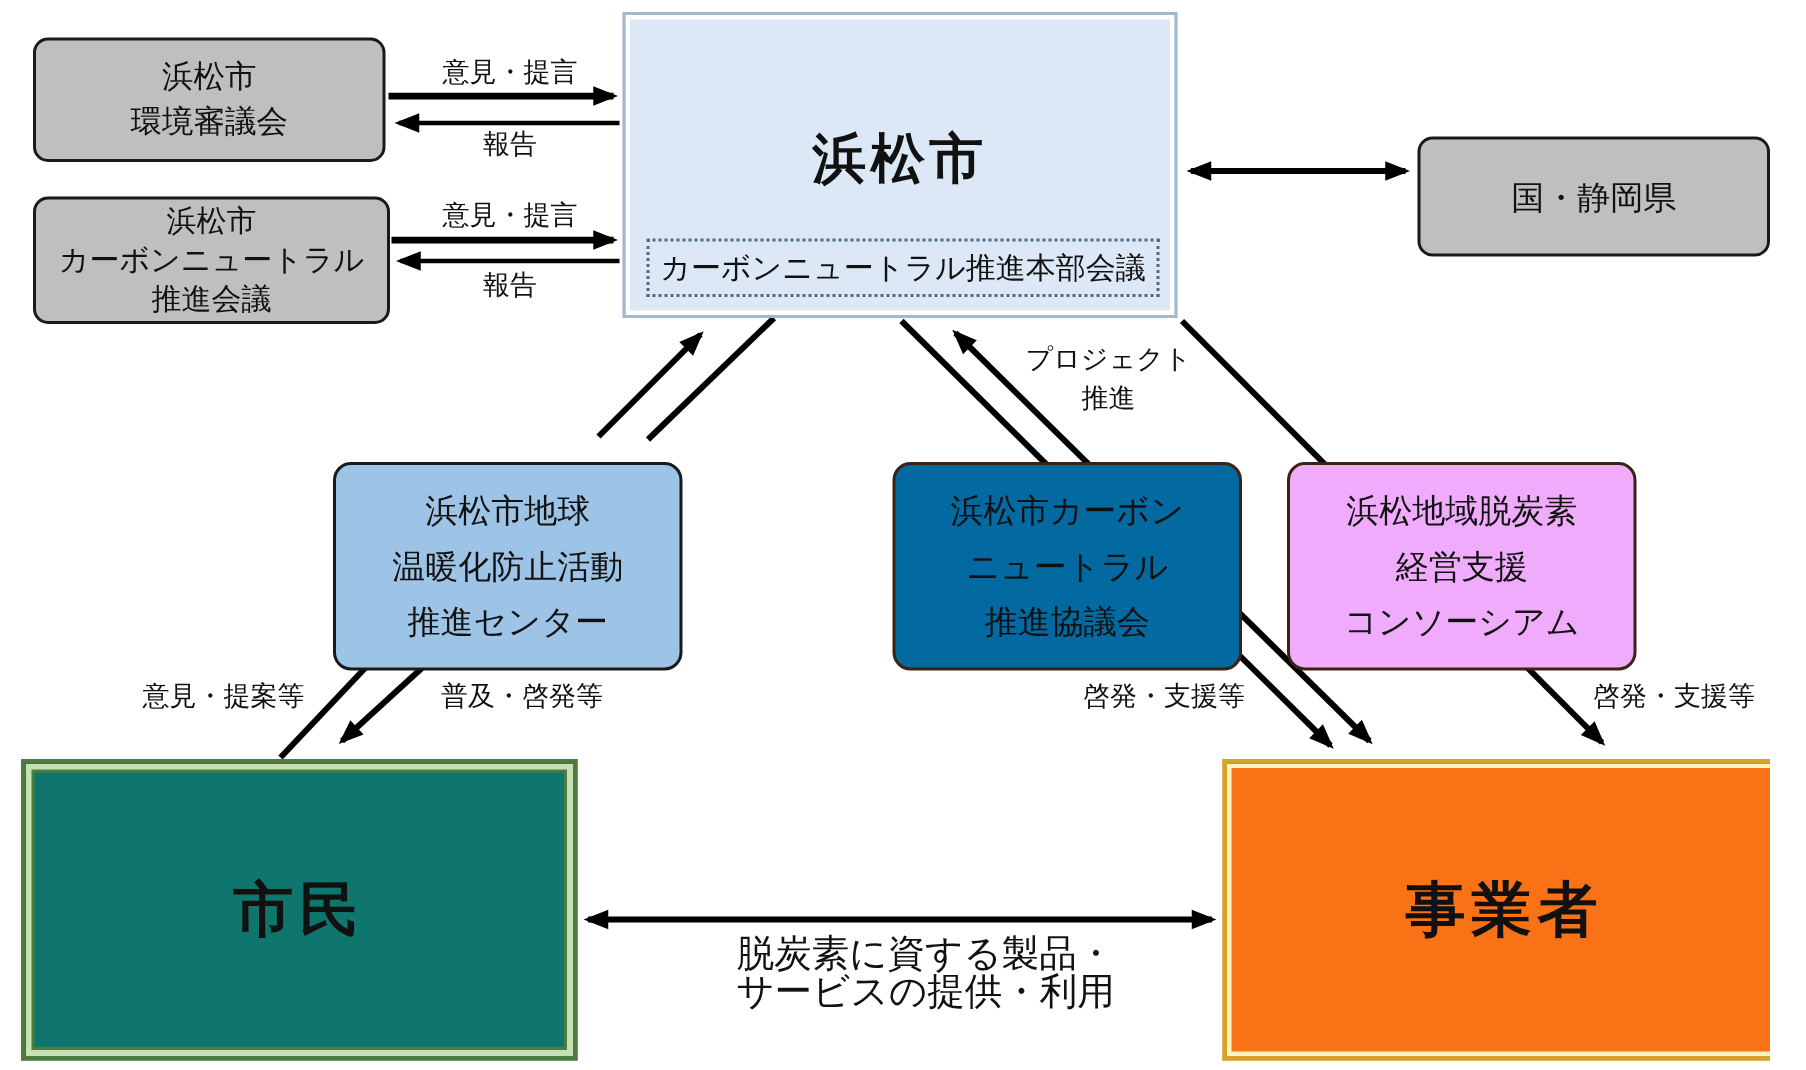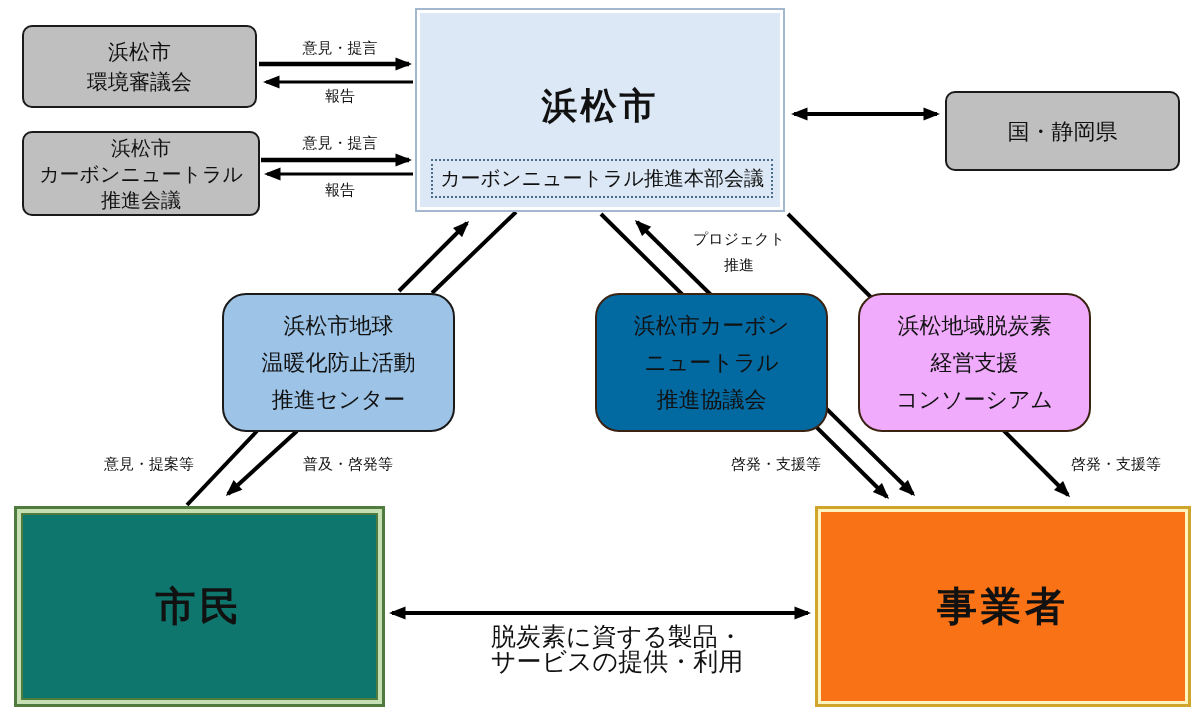--- a/index.html
+++ b/index.html
@@ -1,18 +1,18 @@
 <!DOCTYPE html>
 <html><head>
 <meta charset="utf-8">
 <style>
   html,body{margin:0;padding:0;background:#fff;}
   .canvas{
     position:relative;width:1180px;height:713px;background:#ffffff;overflow:hidden;
-    font-family:"Liberation Sans","DejaVu Sans",sans-serif;color:#111;padding-left:17px;
+    font-family:"Liberation Sans","DejaVu Sans",sans-serif;color:#111;
   }
   .wires{position:absolute;left:0;top:0;width:1204px;height:713px;z-index:1;}
   .node{
     position:absolute;z-index:2;display:flex;align-items:center;justify-content:center;
     text-align:center;white-space:pre-line;box-sizing:border-box;
   }
   .gray{
     background:#BFBFBF;border:2px solid #1a1a1a;border-radius:10px;
     font-size:20px;line-height:27px;
   }
@@ -26,38 +26,38 @@
   .city-title{
     position:absolute;left:0;top:72px;width:100%;text-align:center;
     font-size:36px;font-weight:bold;letter-spacing:3px;
   }
   .city-sub{
     position:absolute;left:14px;top:149px;width:342px;height:39px;box-sizing:border-box;
     border:2px dotted #4a6e8a;display:flex;align-items:center;justify-content:center;
     font-size:20px;
   }
   .round3{
-    border-radius:24px;font-size:22px;line-height:37px;
+    border-radius:12px;font-size:22px;line-height:37px;margin-top:15px;
   }
   .n-center{left:222px;top:293px;width:233px;height:139px;background:#9DC3E6;border:2px solid #1a1a1a;}
   .n-cn-assoc{left:595px;top:293px;width:233px;height:139px;background:#0369a1;border:2px solid #3b2314;}
   .n-consortium{left:858px;top:293px;width:233px;height:139px;background:#f0abfc;border:2px solid #3b2314;}
   .n-citizens{
     left:14px;top:506px;width:371px;height:201px;background:#0f766e;
     border:3px solid #4F7B3F;box-shadow:inset 0 0 0 4px #C6E0B4, inset 0 0 0 6px #4F7B3F;
     font-size:40px;font-weight:bold;letter-spacing:4px;
   }
   .n-business{
     left:815px;top:506px;width:376px;height:201px;background:#f97316;
     border:3px solid #D0A52B;box-shadow:inset 0 0 0 3px #FFF3C0;
     font-size:40px;font-weight:bold;letter-spacing:4px;
   }
   .elabel{
     position:absolute;z-index:3;text-align:center;white-space:pre-line;
-    font-size:15px;line-height:24px;color:#111;
+    font-size:18px;line-height:24px;color:#111;
   }
   .l-opinion1{left:279px;top:36px;width:122px;}
   .l-report1{left:279px;top:84px;width:122px;}
   .l-opinion2{left:279px;top:131px;width:122px;}
   .l-report2{left:279px;top:178px;width:122px;}
   .l-info{left:822px;top:58px;width:100px;line-height:26px;}
   .l-project{left:673px;top:226px;width:132px;line-height:26px;}
   .l-suggest{left:78px;top:452px;width:142px;}
   .l-promote{left:277px;top:452px;width:142px;}
   .l-support1{left:705px;top:452px;width:142px;}

